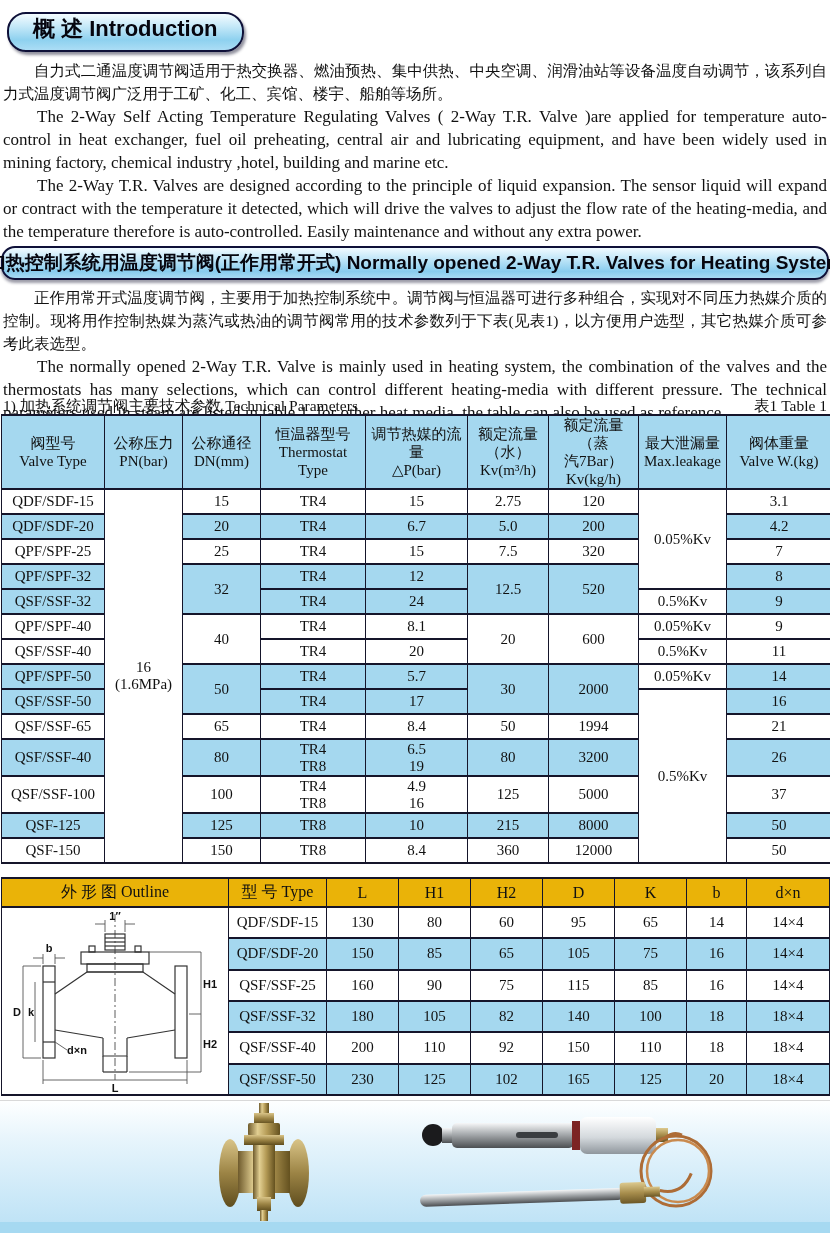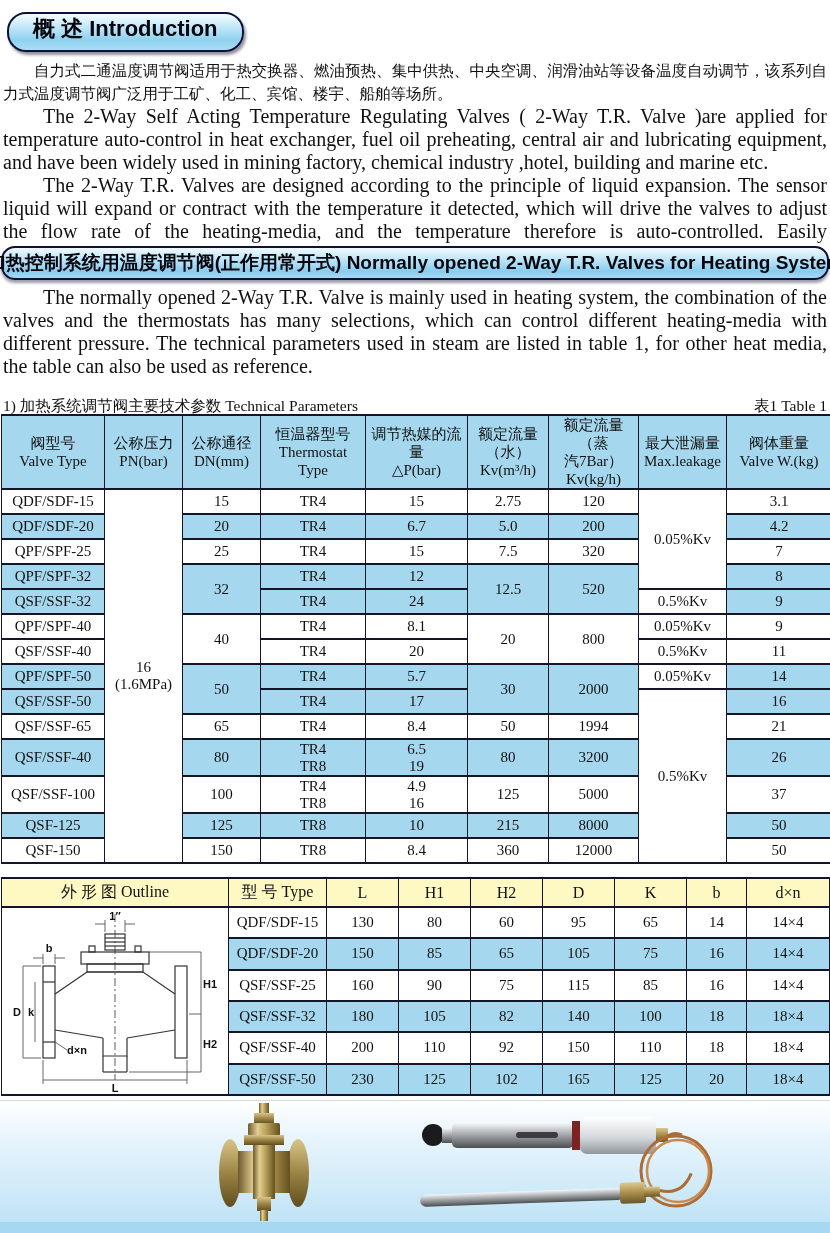--- a/index.html
+++ b/index.html
@@ -26,40 +26,40 @@
     border:2px solid #0e1038; border-radius:14px;
     box-shadow:0 3px 3px rgba(10,10,40,.4);
     white-space:nowrap;
   }
   
   .textblock { position:absolute; left:3px; right:3px; }
   #intro-text { top:59px; }
   #heating-text { top:286px; }
   p.para { margin:0; text-indent:2em; text-align:justify; line-height:23px; }
   p.zh { font-size:15.5px; }
-  p.en { font-size:20px; }
+  p.en { font-size:17px; }
   
   .caption-row {
     position:absolute; left:3px; right:3px;
     display:flex; justify-content:space-between; align-items:flex-end;
     font-size:15.5px;
   }
   #cap1 { top:396px; } #cap2 { top:851px;margin-top:48px; }
   
   table { position:absolute; left:1px; width:828px; border-collapse:collapse; table-layout:fixed; }
   #t1 { top:414px; } #t2 { top:877px; }
   td,th {
     border:1px solid #15152a; border-top-width:2px; border-bottom-width:2px;
     text-align:center; vertical-align:middle;
     font-size:15px; font-weight:normal; padding:0 2px;
   }
   #t1 th { height:52px; line-height:18px; background:#a5d8ef; }
   #t1 td { height:23px; line-height:17px; }
   #t1 tr.tall td { height:35px; }
-  #t2 th { height:27px; background:#fef9c3; font-size:16px; }
+  #t2 th { height:27px; background:#eab308; font-size:16px; }
   #t2 td { height:29px; }
   .b { background:#a5d8ef; }
   .w { background:#ffffff; }
   .pre { white-space:pre-line; }
   td.outline-cell { background:#fff; vertical-align:middle; }
   .drawing-wrap { position:relative; width:212px; height:186px; margin:0 auto; }
   
   .photo-strip {
     position:absolute; left:0; top:1100px; width:830px; height:122px;
     background:linear-gradient(180deg,#feffff 0%,#e8f5fc 30%,#bfe3f6 100%);
@@ -79,20 +79,21 @@
   <p class="para zh">自力式二通温度调节阀适用于热交换器、燃油预热、集中供热、中央空调、润滑油站等设备温度自动调节，该系列自力式温度调节阀广泛用于工矿、化工、宾馆、楼宇、船舶等场所。</p>
   <p class="para en">The 2-Way Self Acting Temperature Regulating Valves ( 2-Way T.R. Valve )are applied for temperature auto-control in heat exchanger, fuel oil preheating, central air and lubricating equipment,  and have been widely used in mining factory, chemical industry ,hotel, building and marine etc.</p>
   <p class="para en">The 2-Way T.R. Valves are designed according to the principle of liquid expansion. The sensor liquid will expand or contract with the temperature it detected, which will drive the valves to adjust the flow rate of the heating-media, and the temperature therefore is auto-controlled. Easily maintenance and without any extra power.</p>
 </div>
 
 <div class="banner">
   <span>加热控制系统用温度调节阀(正作用常开式) Normally opened 2-Way T.R. Valves for Heating System</span>
 </div>
 
 <div class="textblock" id="heating-text">
+  <p class="para zh">正作用常开式温度调节阀，主要用于加热控制系统中。调节阀与恒温器可进行多种组合，实现对不同压力热媒介质的控制。现将用作控制热媒为蒸汽或热油的调节阀常用的技术参数列于下表(见表1)，以方便用户选型，其它热媒介质可参考此表选型。</p>
   <p class="para en">The normally opened 2-Way T.R. Valve is mainly used in heating system, the combination of the valves and the thermostats has many selections, which can control different heating-media with different pressure. The technical parameters used in steam are listed in table 1, for other heat media, the table can also be used as reference.</p>
 </div>
 
 <div class="caption-row" id="cap1">
   <span>1) 加热系统调节阀主要技术参数  Technical Parameters</span>
   <span>表1    Table 1</span>
 </div>
 
 <table id="t1">
   <colgroup>
@@ -174,21 +175,21 @@
     <td class="b">24</td>
     <td class="w">0.5%Kv</td>
     <td class="b">9</td>
   </tr>
   <tr>
     <td class="w">QPF/SPF-40</td>
     <td class="w" rowspan="2">40</td>
     <td class="w">TR4</td>
     <td class="w">8.1</td>
     <td class="w" rowspan="2">20</td>
-    <td class="w" rowspan="2">800</td>
+    <td class="w" rowspan="2">600</td>
     <td class="w">0.05%Kv</td>
     <td class="w">9</td>
   </tr>
   <tr>
     <td class="w">QSF/SSF-40</td>
     <td class="w">TR4</td>
     <td class="w">20</td>
     <td class="w">0.5%Kv</td>
     <td class="w">11</td>
   </tr>

